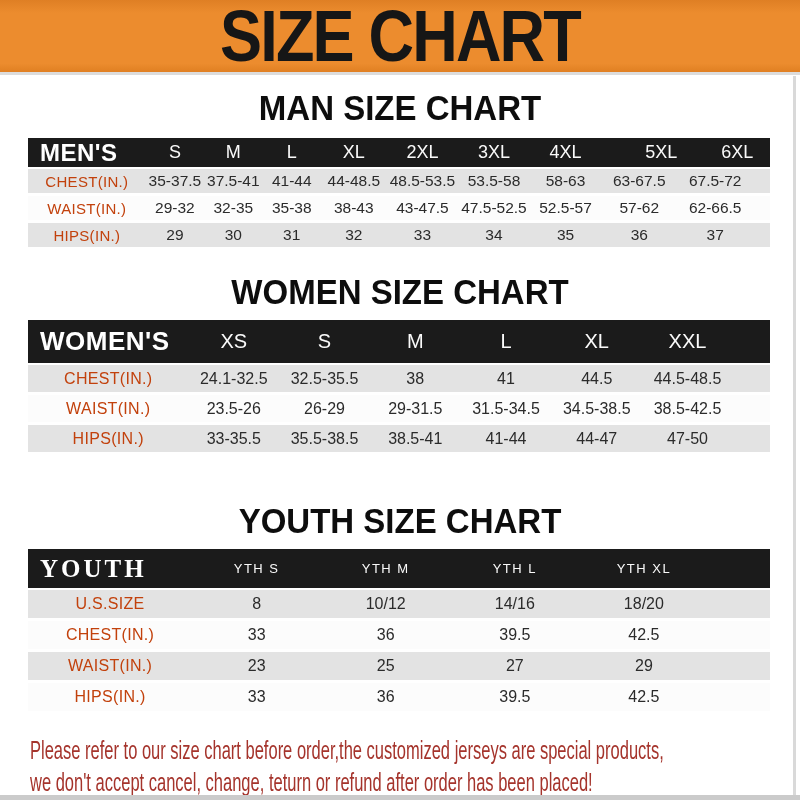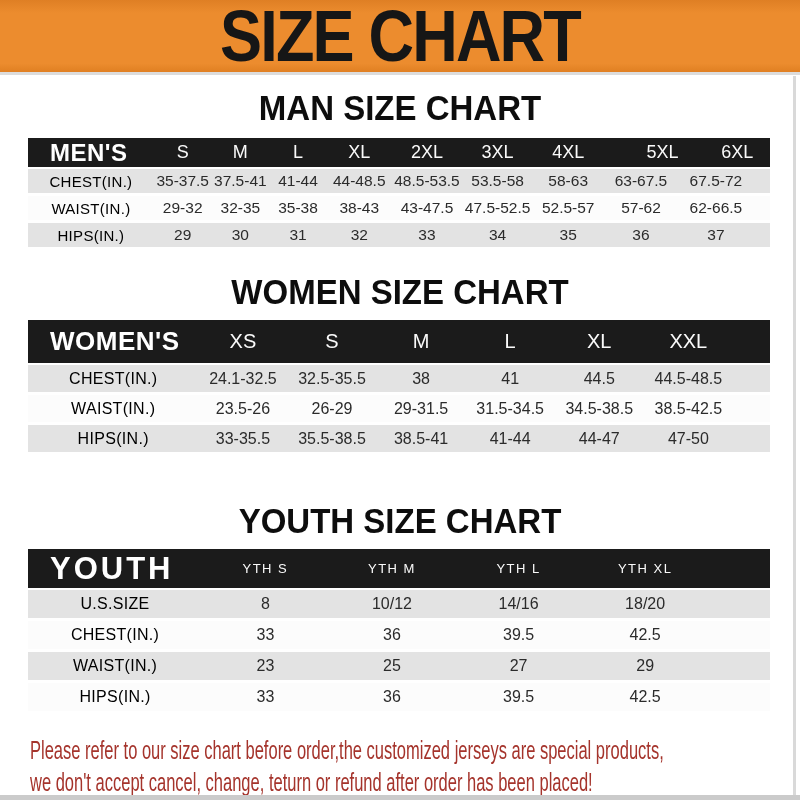--- a/index.html
+++ b/index.html
@@ -32,24 +32,24 @@
     border-collapse:collapse;table-layout:fixed;width:742px;margin-left:28px;
   }
   .sec-men table{margin-top:10px;}
   .sec-women table{margin-top:8px;}
   .sec-youth table{margin-top:8px;}
   thead tr{background:#1b1b1b;}
   .t-men thead tr{height:30px;}
   .t-women thead tr{height:44px;}
   .t-youth thead tr{height:40px;}
   th{color:#fafafa;font-weight:400;text-align:center;padding:0;border-bottom:2px solid #ffffff;}
-  th.label-col{text-align:left;padding-left:22px;font-weight:700;color:#ffffff;}
+  th.label-col{text-align:left;padding-left:12px;font-weight:700;color:#ffffff;}
   .t-men  th.label-col{font-size:24px;letter-spacing:0.5px;}
   .t-women th.label-col{font-size:26px;letter-spacing:0.5px;}
-  .t-youth th.label-col{font-size:31px;letter-spacing:3px;}
+  .t-youth th.label-col{font-size:25px;letter-spacing:3px;font-family:Liberation Serif, serif;}
   .t-men  th.size-col{font-size:18px;}
   .t-women th.size-col{font-size:20px;}
   .t-youth th.size-col{font-size:13px;letter-spacing:1.5px;}
   
   .t-men th:first-child{width:14.5%;}
   .t-men th:nth-child(2),.t-men th:nth-child(3),.t-men th:nth-child(4){width:8%;}
   .t-men th:nth-child(5){width:9%;}
   .t-men th:nth-child(6),.t-men th:nth-child(7),.t-men th:nth-child(8){width:9.8%;}
   .t-men th:nth-child(9),.t-men th:nth-child(10){width:10.4%;text-align:right;}
   .t-men th.spacer{width:2.3%;}
@@ -58,21 +58,21 @@
   .t-youth th:first-child{width:20.5%;}
   .t-youth th.spacer{width:8.3%;}
   
   td{text-align:center;padding:0;border-bottom:3px solid #ffffff;
      font-size:16px;color:#2b2b2b;vertical-align:middle;}
   .t-men td{height:24px;font-size:15.5px;}
   .t-women td{height:27px;}
   .t-youth td{height:28px;}
   tr.row-gray{background:#e3e3e3;}
   tr.row-white{background:#fcfcfc;}
-  td.row-label{font-size:15px;color:#000000;letter-spacing:0.3px;}
+  td.row-label{font-size:15px;color:#c2410c;letter-spacing:0.3px;}
   .t-women td.row-label,.t-youth td.row-label{font-size:16px;}
   
   .footer-note{margin:22px 15px 0 30px;}
   .footer-note p{margin:0;line-height:29px;white-space:nowrap;}
   .footer-note span{
     display:inline-block;transform:scaleX(0.66);transform-origin:left center;
     font-size:25px;color:#a5342c;letter-spacing:0px;
   }
   
   .edge-bottom{position:absolute;left:0;bottom:0;width:800px;height:5px;background:#cbcbcb;}

